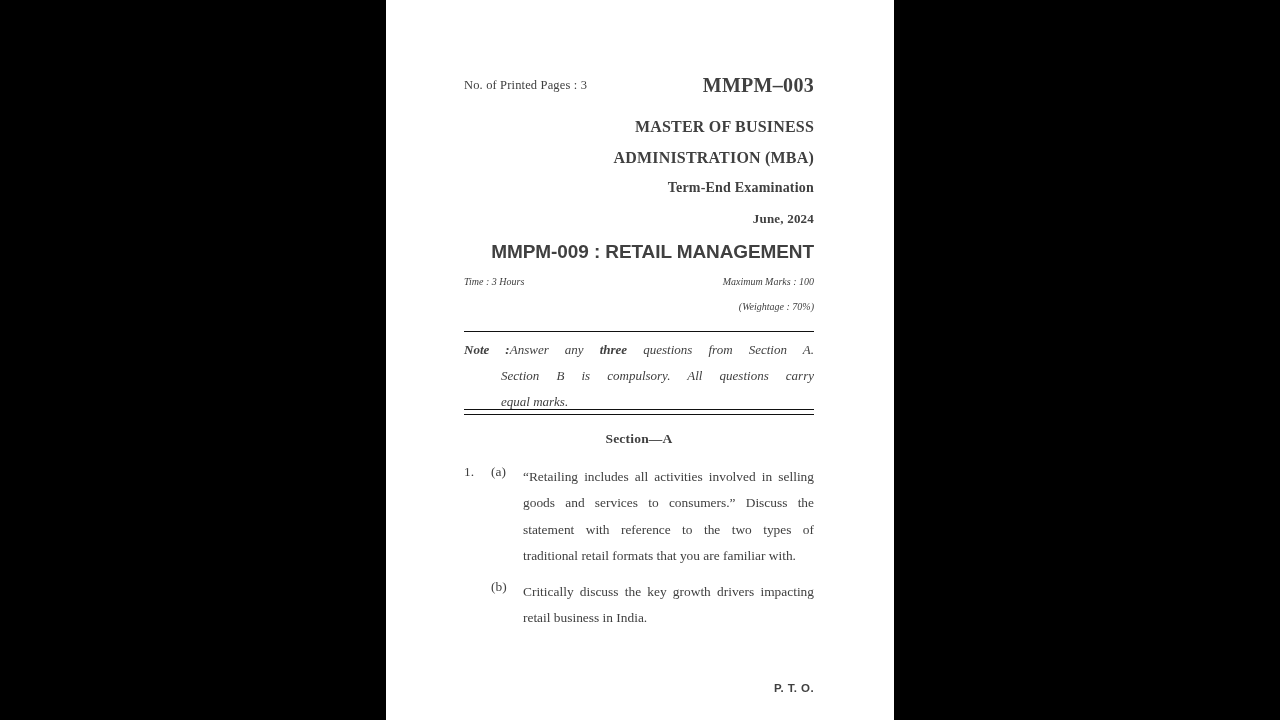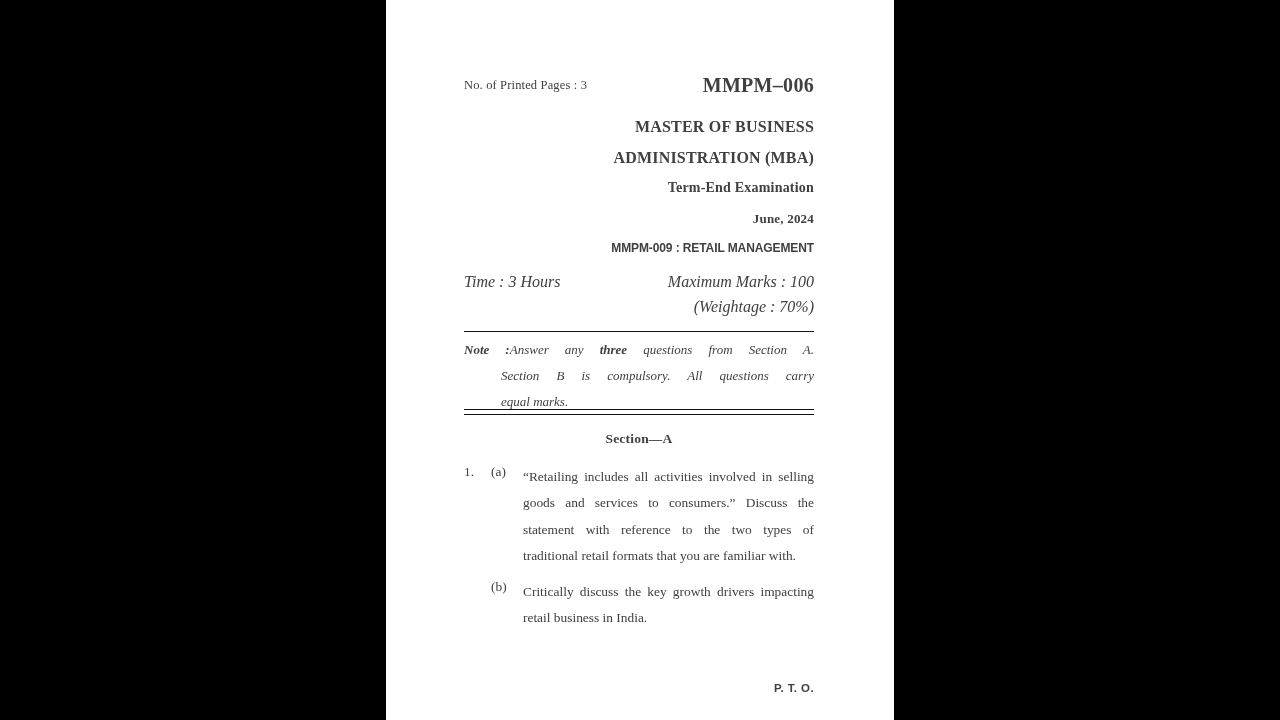--- a/index.html
+++ b/index.html
@@ -78,34 +78,34 @@
     letter-spacing: .2px;
     line-height: 30.5px;
     white-space: nowrap;
   }
   .title-line.t3 { font-size: 14px; }
   .title-line.t4 { font-size: 13px; }
 
   .subject-line {
     margin-top: 7px;
     font-family: "Liberation Sans", "DejaVu Sans", sans-serif;
-    font-size: 12px;
+    font-size: 19px;
     font-weight: bold;
     letter-spacing: -0.1px;
     white-space: nowrap;
   }
 
   
   .meta {
     position: absolute;
     top: 272px;
     left: 0;
     width: 350px;
     font-style: italic;
-    font-size: 16px;
+    font-size: 10px;
   }
   .meta-row {
     position: relative;
     height: 20px;
     line-height: 20px;
   }
   .meta-left {
     position: absolute;
     left: 0;
     top: 0;
@@ -232,21 +232,21 @@
 </style>
 </head>
 <body>
 
 <div class="screen">
   <div class="page">
     <div class="page-inner">
 
       <div class="header-row">
         <div class="printed-pages">No. of Printed Pages : 3</div>
-        <div class="course-code">MMPM–006</div>
+        <div class="course-code">MMPM–003</div>
       </div>
 
       <div class="titles">
         <div class="title-line t1">MASTER OF BUSINESS</div>
         <div class="title-line t2">ADMINISTRATION (MBA)</div>
         <div class="title-line t3">Term-End Examination</div>
         <div class="title-line t4">June, 2024</div>
         <div class="subject-line">MMPM-009 : RETAIL MANAGEMENT</div>
       </div>
 

